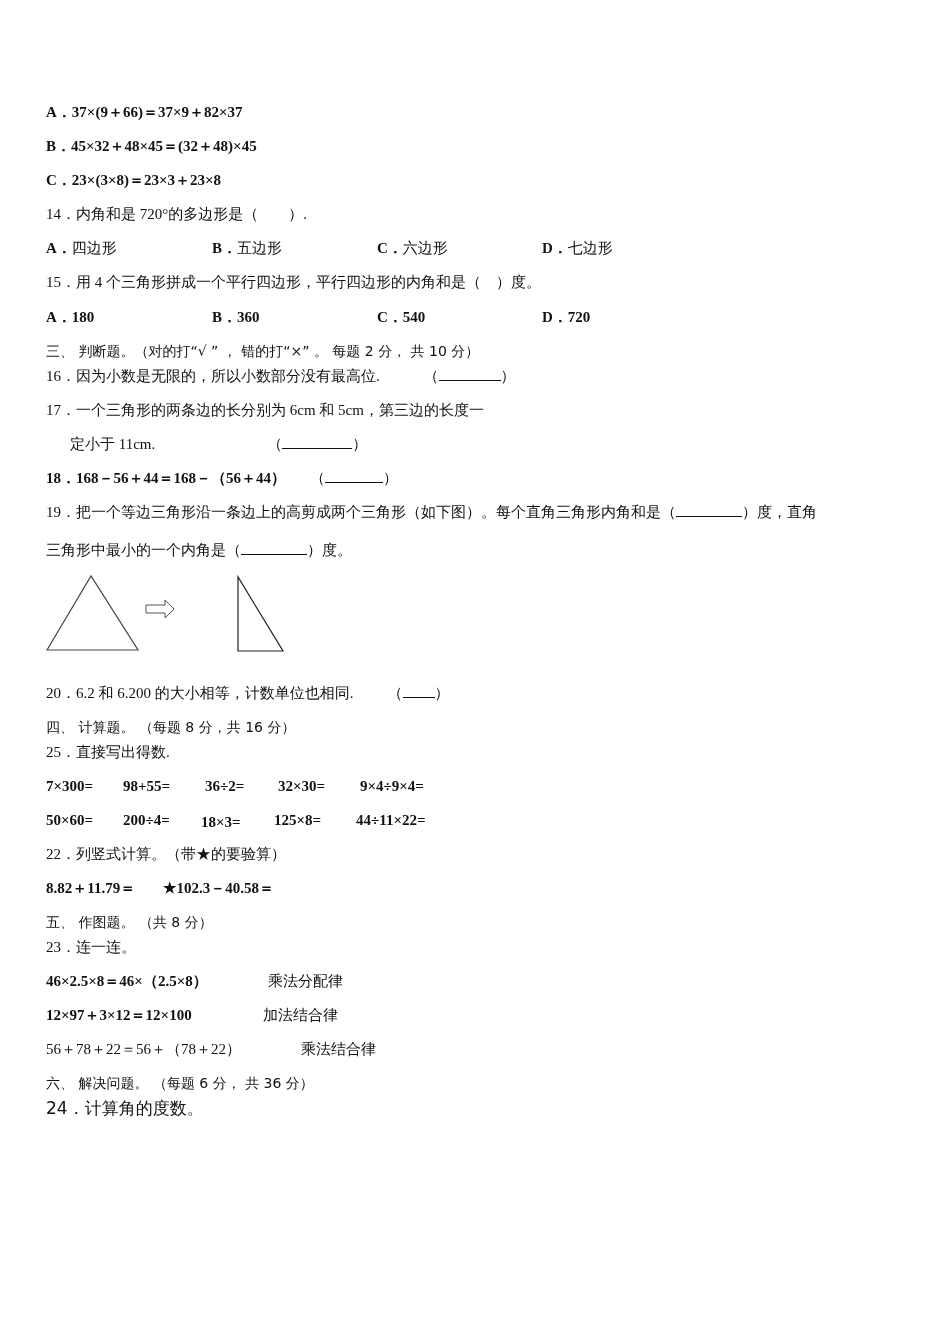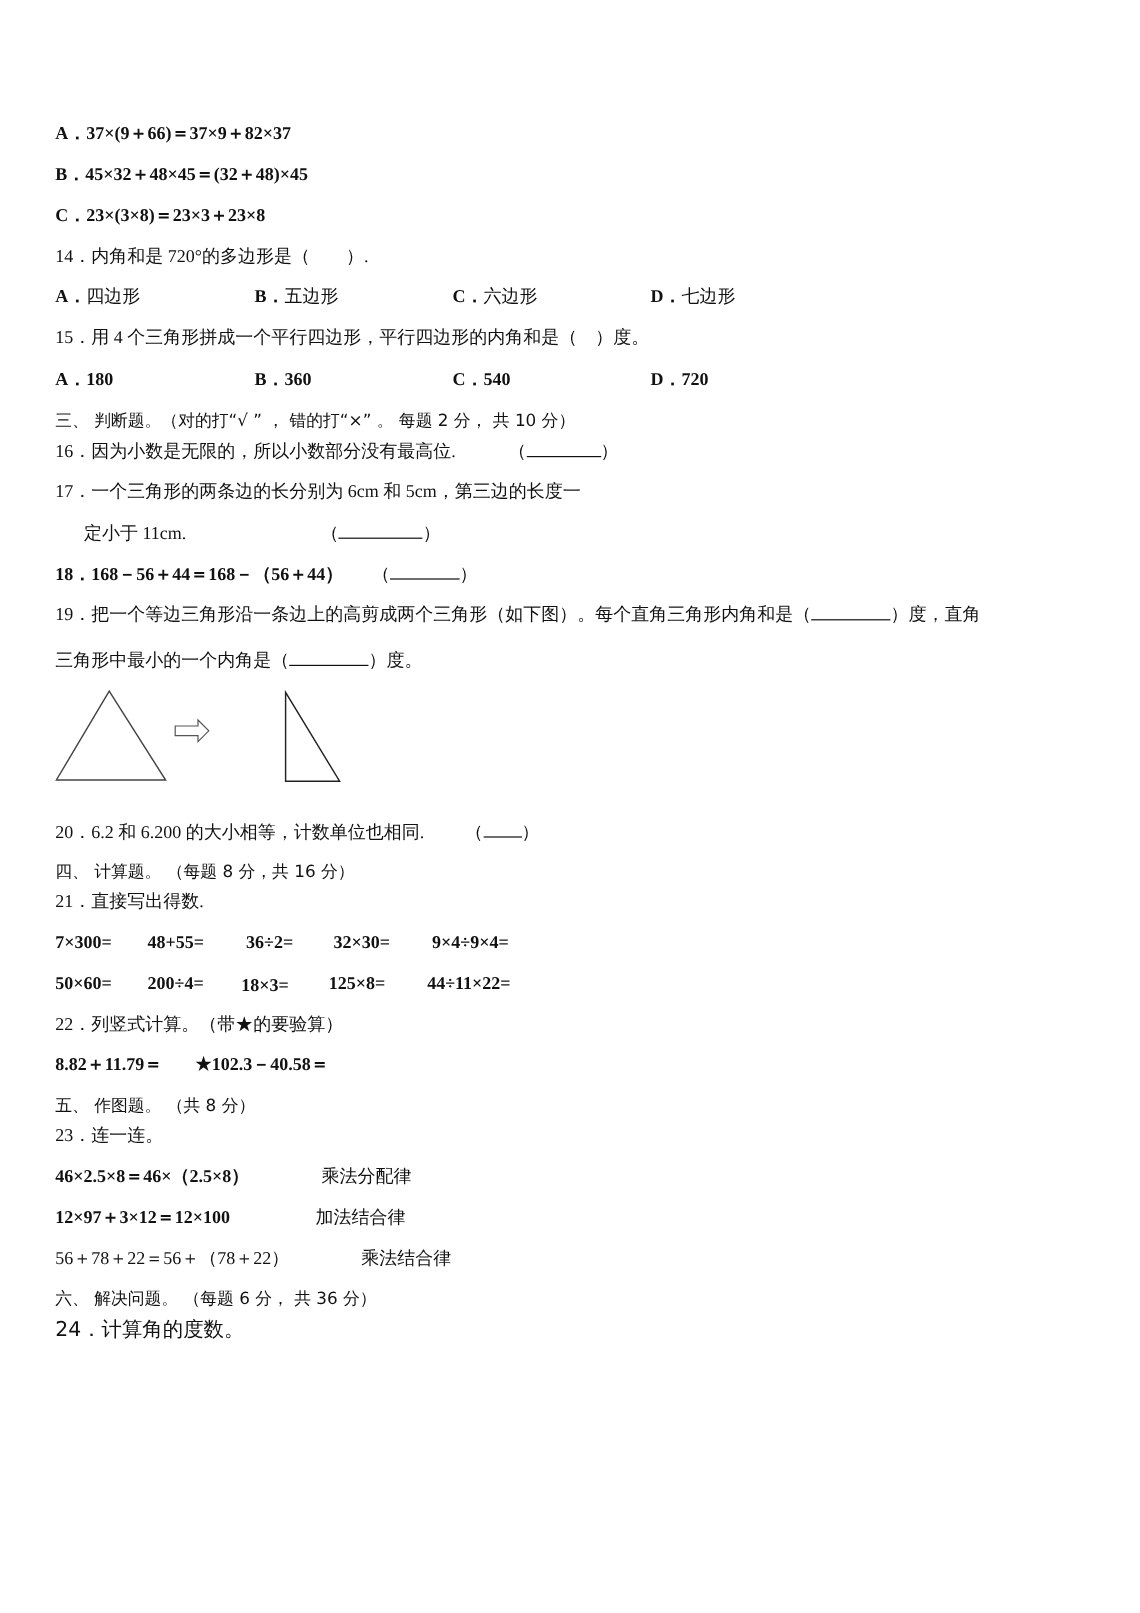--- a/index.html
+++ b/index.html
@@ -66,24 +66,24 @@
     <polygon points="106,35 125,35 125,30 134,39 125,48 125,43 106,43" fill="#fff" stroke="#555" stroke-width="1"></polygon>
   </g>
   <polygon points="198,7 198,81 243,81" fill="none" stroke="#222" stroke-width="1.2"></polygon>
 </svg>
 
 <div class="line" style="top:683px">
   <span>20．6.2 和 6.200 的大小相等，计数单位也相同.</span><span style="display:inline-block;width:34px"></span><span>（</span><span class="blank" style="width:32px"></span><span>）</span>
 </div>
 
 <div class="line sec" style="top:717px">四、 计算题。 （每题 8 分，共 16 分）</div>
-<div class="line" style="top:742px">21．直接写出得数.</div>
+<div class="line" style="top:742px">25．直接写出得数.</div>
 
 <div class="opt b" style="top:776px;left:46px">7×300=</div>
-<div class="opt b" style="top:776px;left:123px">48+55=</div>
+<div class="opt b" style="top:776px;left:123px">98+55=</div>
 <div class="opt b" style="top:776px;left:205px">36÷2=</div>
 <div class="opt b" style="top:776px;left:278px">32×30=</div>
 <div class="opt b" style="top:776px;left:360px">9×4÷9×4=</div>
 
 <div class="opt b" style="top:810px;left:46px">50×60=</div>
 <div class="opt b" style="top:810px;left:123px">200÷4=</div>
 <div class="opt b" style="top:812px;left:201px">18×3=</div>
 <div class="opt b" style="top:810px;left:274px">125×8=</div>
 <div class="opt b" style="top:810px;left:356px">44÷11×22=</div>
 

